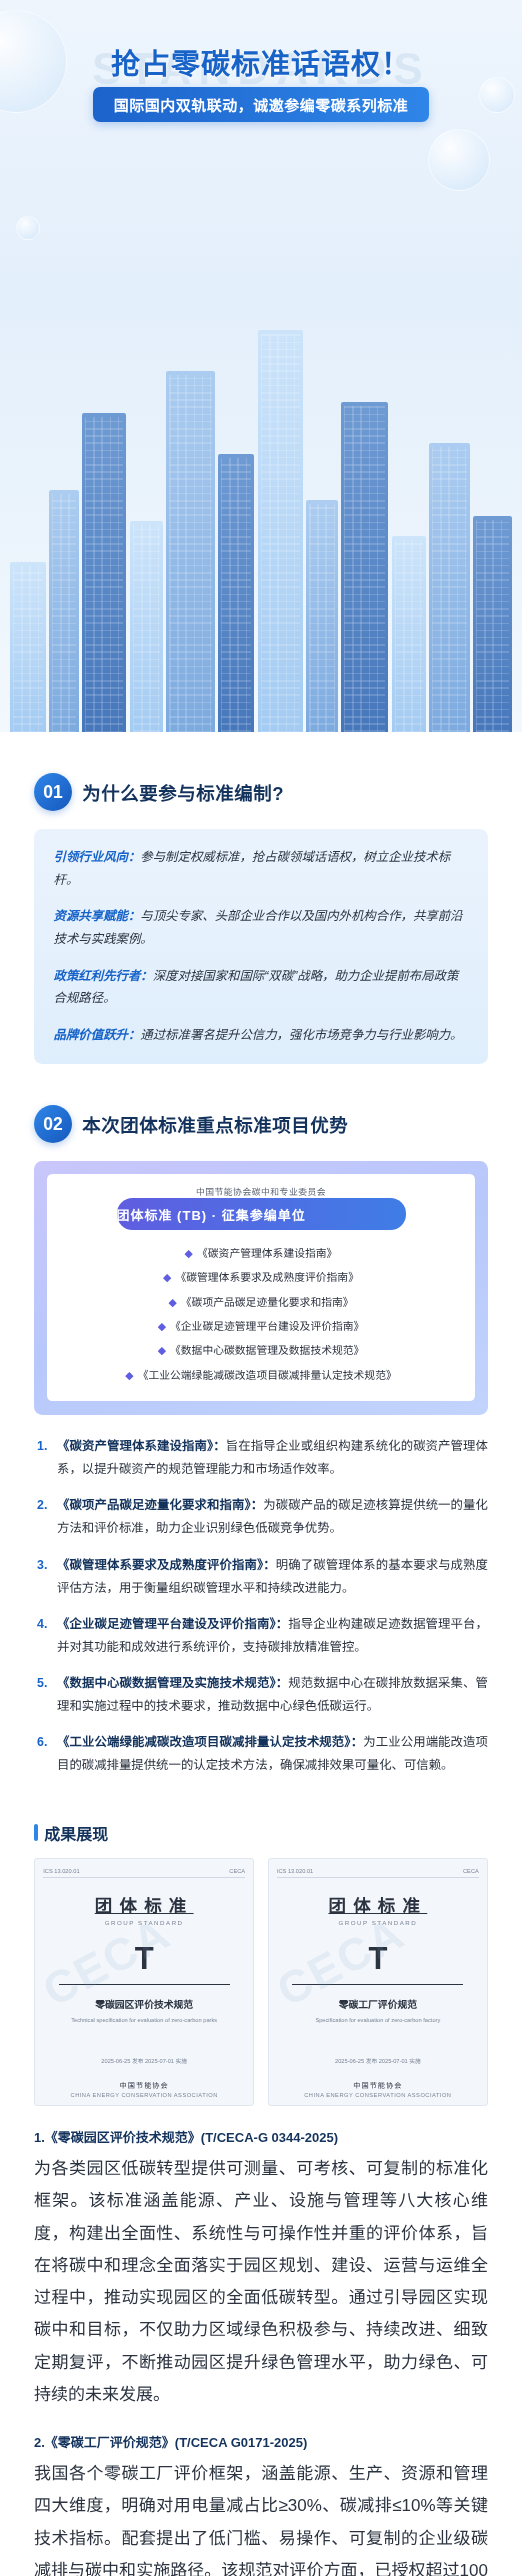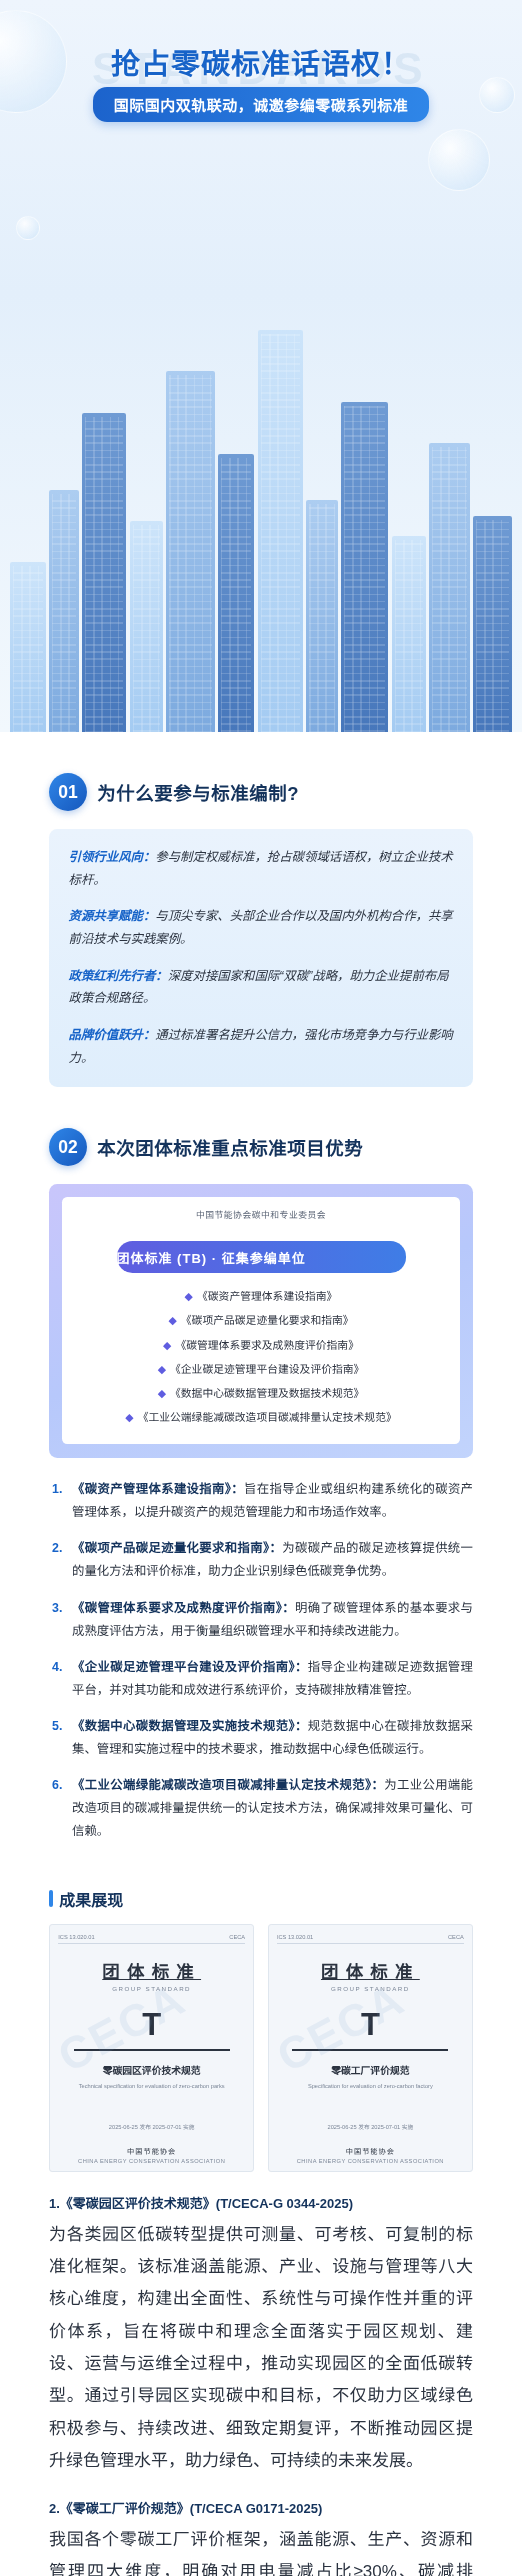--- a/index.html
+++ b/index.html
@@ -55,21 +55,21 @@
     display: flex;
     justify-content: center;
   }
   .hero-subtitle {
     background: linear-gradient(90deg, #1c63cc 0%, #2f86e8 100%);
     color: #fff;
     font-size: 15px;
     font-weight: bold;
     letter-spacing: 0.5px;
     padding: 7.2px 20.6px;
-    border-radius: 14px;
+    border-radius: 7px;
     box-shadow: 0 3.1px 9.3px rgba(28, 99, 204, 0.28);
   }
 
   
   .deco-circle {
     position: absolute;
     border-radius: 50%;
     background: radial-gradient(circle at 35% 30%, rgba(255,255,255,0.85), rgba(170,210,245,0.35));
     border: 0.5px solid rgba(255,255,255,0.6);
   }
@@ -121,21 +121,21 @@
     letter-spacing: 0.5px;
   }
   .intro-body {
     font-size: 13px;
     line-height: 1.95;
     color: #333a44;
     text-align: justify;
   }
 
   
-  .section { position: relative; width: 522px; padding: 0 49px; }
+  .section { position: relative; width: 522px; padding: 0 34px; }
   .sec-head {
     display: flex;
     align-items: center;
     gap: 10.3px;
     margin-bottom: 17.5px;
   }
   .sec-num {
     width: 38px; height: 38px;
     border-radius: 50%;
     background: linear-gradient(135deg, #2f86e8 0%, #1658bd 100%);
@@ -173,21 +173,21 @@
   .std-inner {
     background: #ffffff;
     border-radius: 5.2px;
     padding: 11.3px 13.4px 14.4px 13.4px;
   }
   .std-org {
     text-align: center;
     font-size: 8.8px;
     color: #5a6475;
     letter-spacing: 0.5px;
-    margin-bottom: 20px;
+    margin-bottom: 0;
   }
   .std-badge {
     margin: 0 auto 11.3px auto;
     width: 289px;
     background: linear-gradient(90deg, #5f5de0 0%, #3f7de6 100%);
     color: #fff;
     font-size: 13px;
     font-weight: bold;
     letter-spacing: 1px;
     text-align: left;
@@ -351,22 +351,22 @@
     <div class="sec-num">02</div>
     <div class="sec-title">本次团体标准重点标准项目优势</div>
   </div>
 
   <div class="std-card">
     <div class="std-inner">
       <div class="std-org">中国节能协会碳中和专业委员会</div>
       <div class="std-badge">团体标准 (TB) · 征集参编单位</div>
       <ul class="std-list">
         <li><span class="dot">◆</span><span>《碳资产管理体系建设指南》</span></li>
+        <li><span class="dot">◆</span><span>《碳管理体系要求及成熟度评价指南》</span></li>
         <li><span class="dot">◆</span><span>《碳项产品碳足迹量化要求和指南》</span></li>
-        <li><span class="dot">◆</span><span>《碳管理体系要求及成熟度评价指南》</span></li>
         <li><span class="dot">◆</span><span>《企业碳足迹管理平台建设及评价指南》</span></li>
         <li><span class="dot">◆</span><span>《数据中心碳数据管理及数据技术规范》</span></li>
         <li><span class="dot">◆</span><span>《工业公端绿能减碳改造项目碳减排量认定技术规范》</span></li>
       </ul>
     </div>
   </div>
 
   <ol class="num-list">
     <li><b>《碳资产管理体系建设指南》：</b><span>旨在指导企业或组织构建系统化的碳资产管理体系，以提升碳资产的规范管理能力和市场适作效率。</span></li>
     <li><b>《碳项产品碳足迹量化要求和指南》：</b><span>为碳碳产品的碳足迹核算提供统一的量化方法和评价标准，助力企业识别绿色低碳竞争优势。</span></li>

